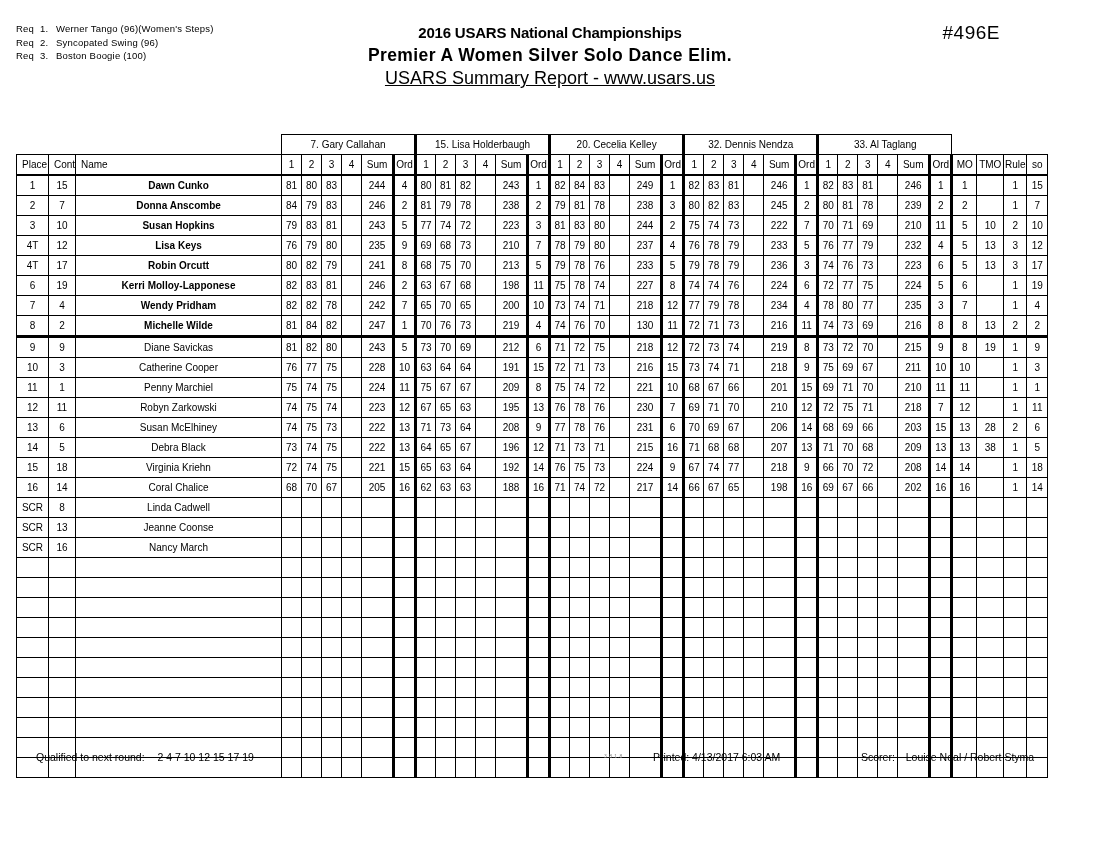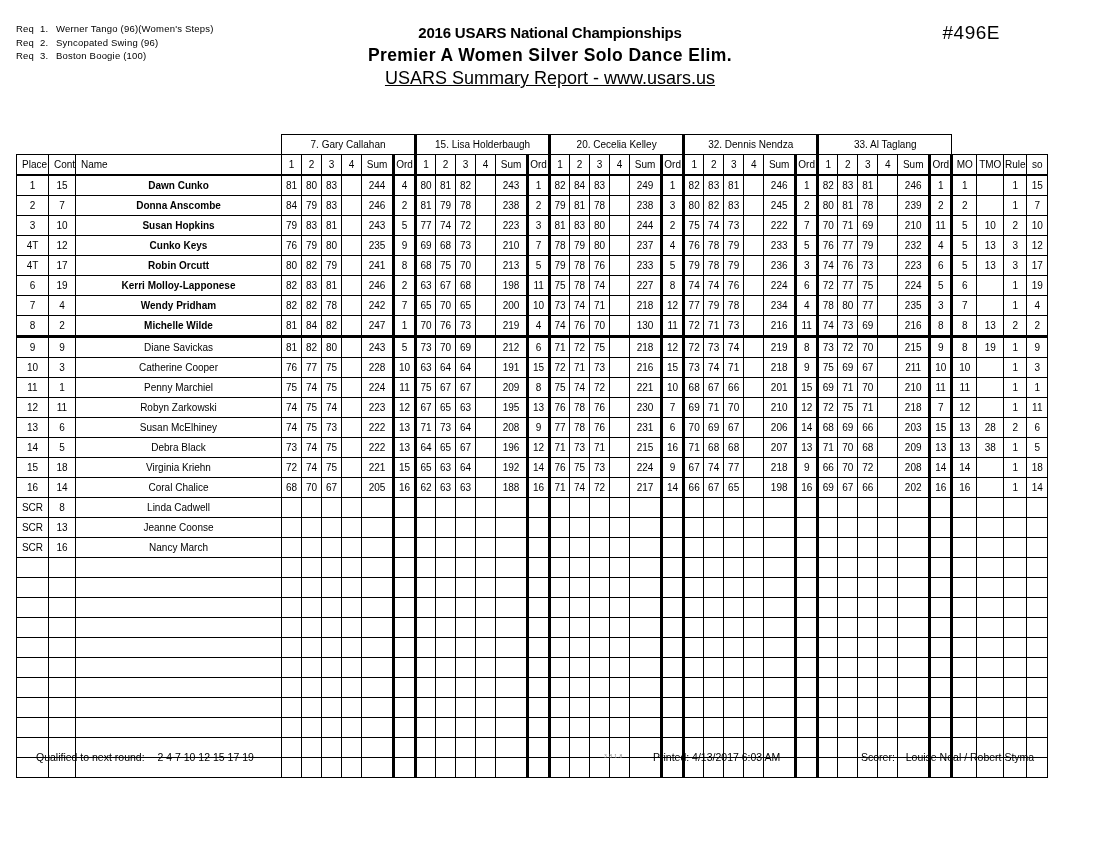--- a/index.html
+++ b/index.html
@@ -296,21 +296,21 @@
             <td class="">210</td>
             <td class="ordcell">11</td>
             <td class="">5</td>
             <td class="">10</td>
             <td class="">2</td>
             <td class="">10</td>
           </tr>
           <tr class="bold-row">
             <td class="place">4T</td>
             <td class="cont">12</td>
-            <td class="name">Cunko Keys</td>
+            <td class="name">Lisa Keys</td>
             <td class="">76</td>
             <td class="">79</td>
             <td class="">80</td>
             <td class="">&nbsp;</td>
             <td class="">235</td>
             <td class="ordcell">9</td>
             <td class=" blockstart">69</td>
             <td class="">68</td>
             <td class="">73</td>
             <td class="">&nbsp;</td>

